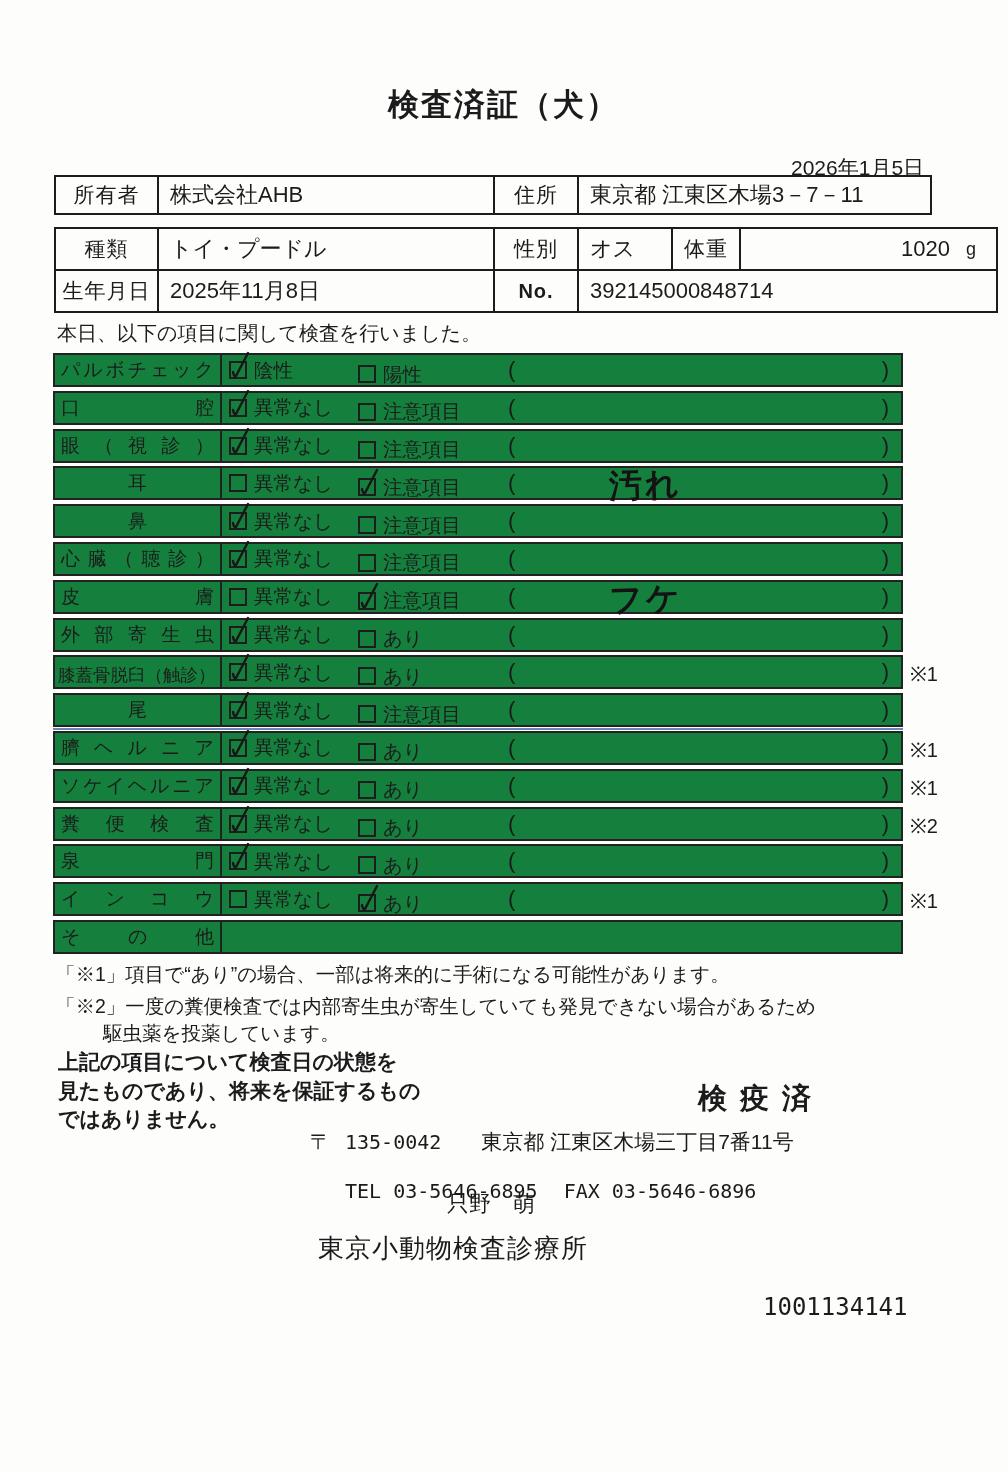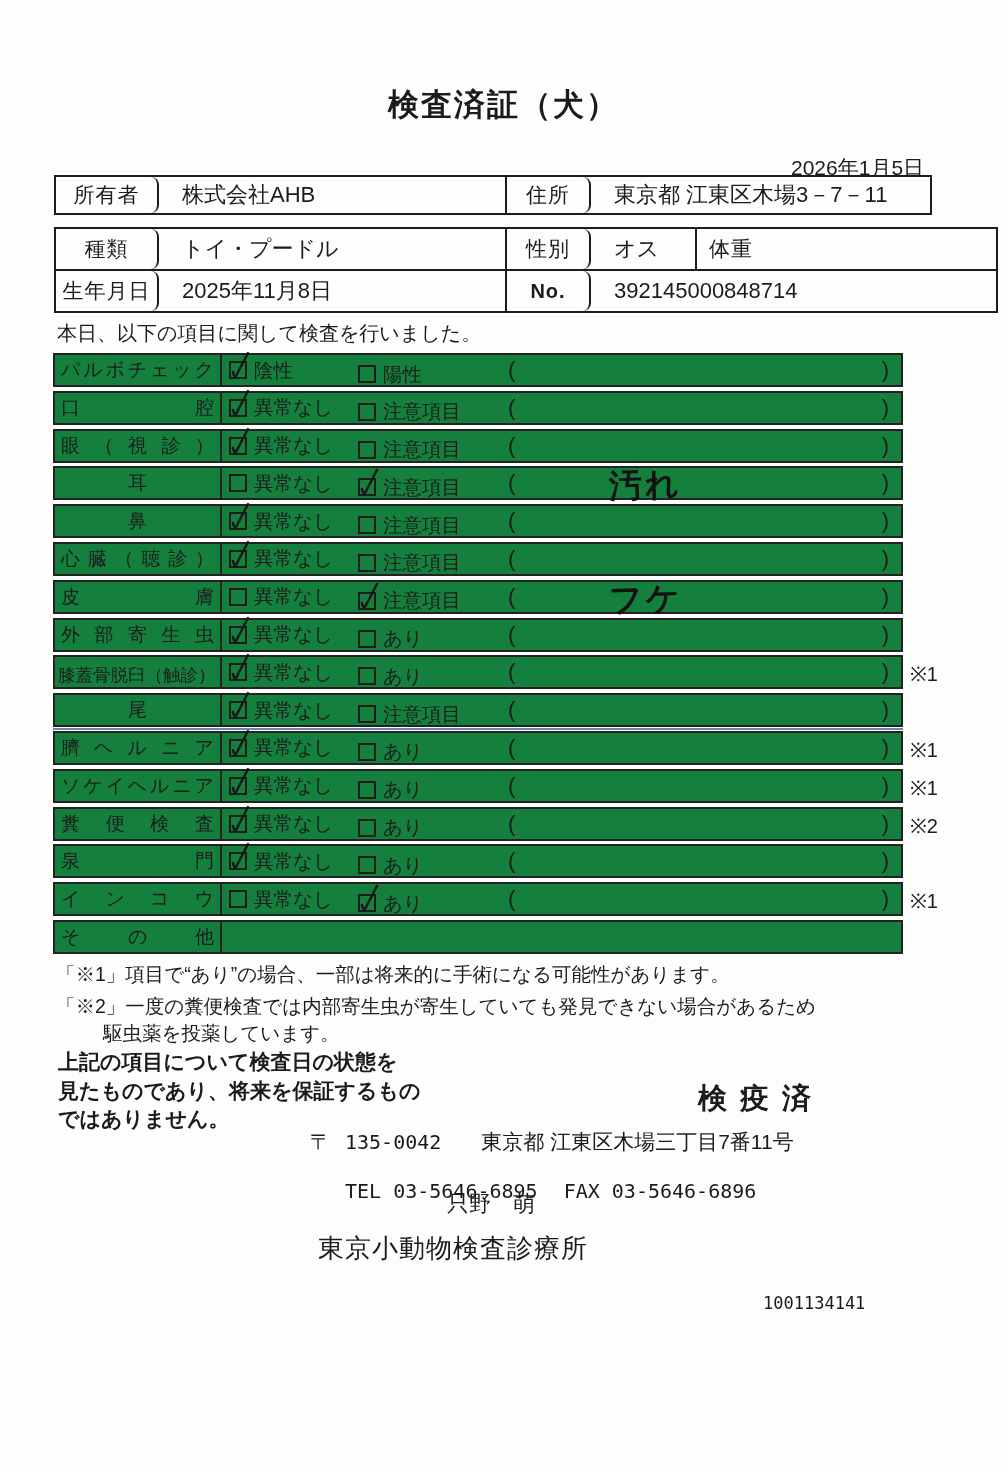--- a/index.html
+++ b/index.html
@@ -7,22 +7,22 @@
         font-family:"Liberation Sans",sans-serif;color:#1b1b1b;overflow:hidden;}
   .abs{position:absolute;}
   
   #doc-title{left:388px;top:84px;font-size:31px;font-weight:600;letter-spacing:2px;}
   #exam-date-label{left:563px;top:172px;font-size:21px;}
   #exam-date-value{left:791px;top:154px;font-size:21px;}
   
   .htable{display:flex;border:2px solid #1c1c1c;box-sizing:border-box;background:#fdfdfc;}
   .hcell{box-sizing:border-box;display:flex;align-items:center;border-right:2px solid #1c1c1c;}
   .hcell:last-child{border-right:none;}
-  .hlabel{justify-content:center;font-size:21px;letter-spacing:1px;border-radius:8px;}
-  .hvalue{padding-left:11px;font-size:22px;margin-left:12px;}
+  .hlabel{justify-content:center;font-size:21px;letter-spacing:1px;}
+  .hvalue{padding-left:11px;font-size:22px;}
   #owner-table{left:54px;top:175px;width:878px;height:40px;}
   #pet-table{left:54px;top:227px;width:944px;height:86px;flex-direction:column;text-align:center;}
   .htrow{display:flex;flex:1;border-bottom:2px solid #1c1c1c;}
   .htrow:last-child{border-bottom:none;}
   .w-label{width:103px;flex:none;}
   .w-value{width:336px;flex:none;}
   .w-small{width:84px;flex:none;}
   .w-sex{width:94px;flex:none;}
   .w-weightlbl{width:68px;flex:none;}
   .w-rest{flex:1;}
@@ -58,21 +58,21 @@
   #note2-l2{left:103px;top:1020px;font-size:19.5px;}
   #disclaimer{left:58px;top:1048px;font-size:21px;font-weight:600;line-height:28.5px;}
   #stamp{left:698px;top:1079px;font-size:29px;letter-spacing:13px;font-weight:600;}
   
   #postal-line{left:310px;top:1128px;display:flex;align-items:baseline;gap:14px;font-size:21px;}
   #postal-line .code{font-family:"DejaVu Sans Mono",monospace;font-size:20px;}
   #postal-line .addr{margin-left:26px;}
   #tel-line{left:345px;top:1179px;display:flex;gap:26px;font-family:"DejaVu Sans Mono",monospace;font-size:20px;}
   #clinic-name{left:318px;top:1231px;font-size:26px;letter-spacing:1px;}
   #examiner-name{left:447px;top:1189px;font-size:22px;}
-  #serial-number{left:763px;top:1293px;font-family:"DejaVu Sans Mono",monospace;font-size:17px;}
+  #serial-number{left:763px;top:1293px;font-family:"DejaVu Sans Mono",monospace;font-size:24px;}
 </style>
 </head>
 <body>
 
 <div id="page">
 
   <div class="abs" id="doc-title">検査済証（犬）</div>
   <div class="abs" id="exam-date-label">検査日</div>
   <div class="abs" id="exam-date-value">2026年1月5日</div>
 
@@ -83,20 +83,24 @@
     <div class="hcell hvalue w-rest">東京都 江東区木場3－7－11</div>
   </div>
 
   <div class="abs htable" id="pet-table">
     <div class="htrow">
       <div class="hcell hlabel w-label">種類</div>
       <div class="hcell hvalue w-value">トイ・プードル</div>
       <div class="hcell hlabel w-small">性別</div>
       <div class="hcell hvalue w-sex">オス</div>
       <div class="hcell hlabel w-weightlbl">体重</div>
+      <div class="hcell hvalue w-rest" id="weight-cell">
+        <span>1020</span>
+        <span class="unit">g</span>
+      </div>
     </div>
     <div class="htrow">
       <div class="hcell hlabel w-label">生年月日</div>
       <div class="hcell hvalue w-value">2025年11月8日</div>
       <div class="hcell hlabel w-small" style="font-size:20px;font-weight:bold;">No.</div>
       <div class="hcell hvalue w-rest">392145000848714</div>
     </div>
   </div>
 
   <div class="abs" id="intro-line">本日、以下の項目に関して検査を行いました。</div>

